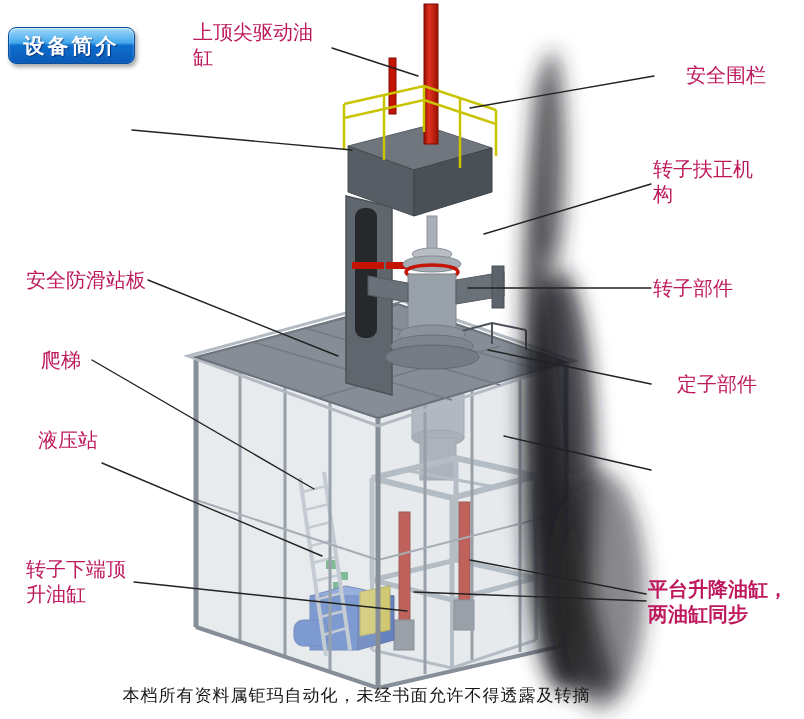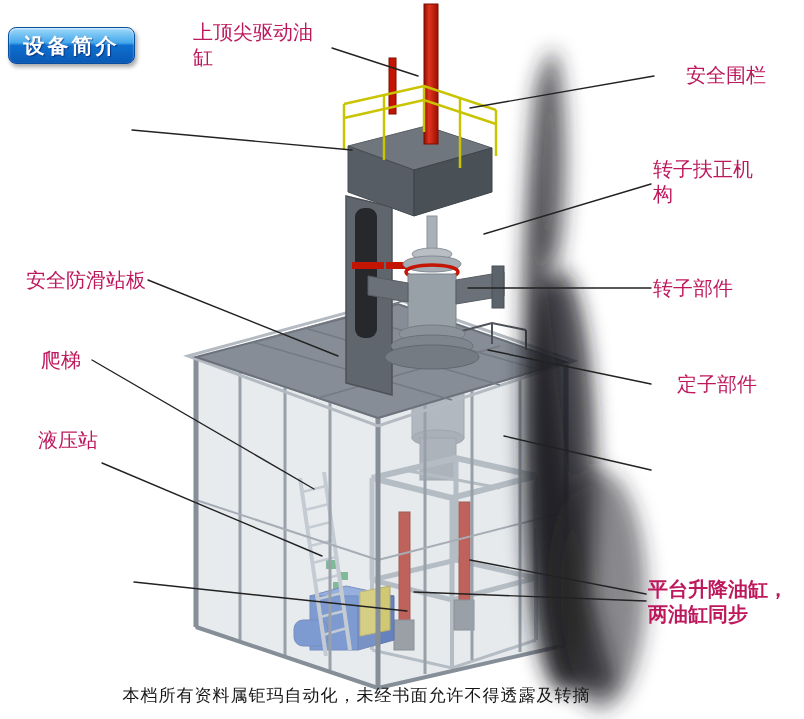--- a/index.html
+++ b/index.html
@@ -207,18 +207,19 @@
 
   <div class="label nowrap" style="left:653px; top:276px;">转子部件</div>
 
   <div class="label nowrap" style="left:41px; top:348px;">爬梯</div>
 
   <div class="label nowrap" style="left:653px; top:372px;margin-left:24px;">定子部件</div>
 
   <div class="label nowrap" style="left:38px; top:428px;">液压站</div>
 
 
+  <div class="label wrapbox" style="left:26px; top:557px; width:108px;">转子下端顶升油缸</div>
 
   <div class="label wrapbox" style="left:648px; top:577px; width:148px;font-weight:bold;">平台升降油缸，两油缸同步</div>
 
   <div class="footer">本档所有资料属钜玛自动化，未经书面允许不得透露及转摘</div>
 
 </div>
 
 </body></html>

